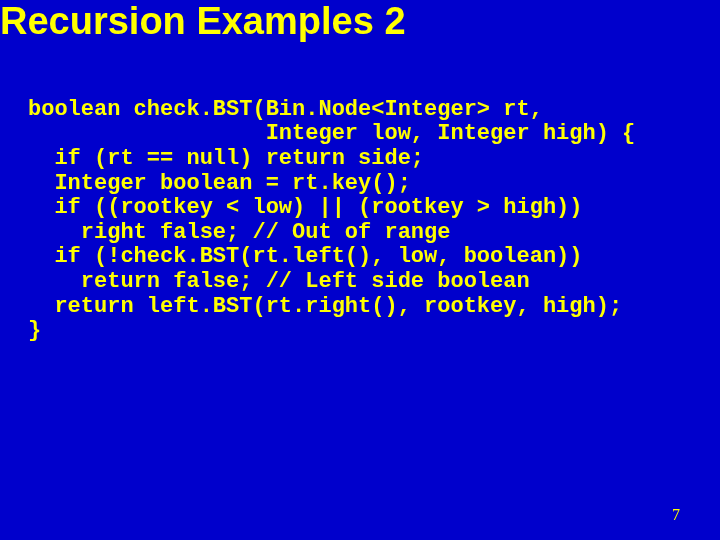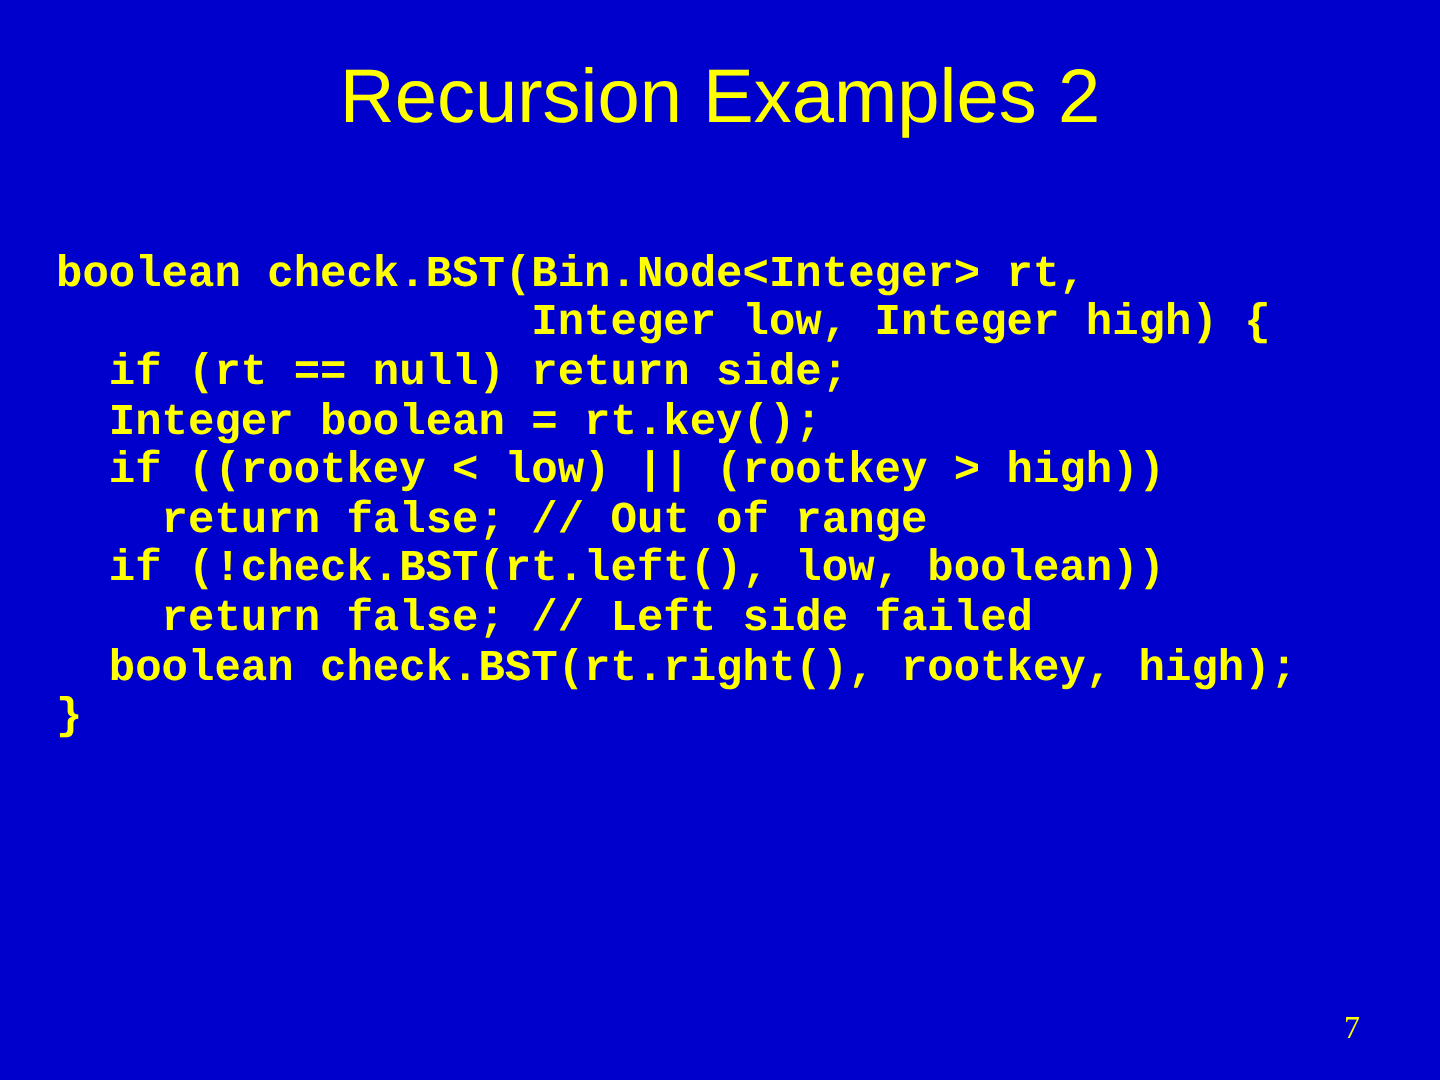--- a/index.html
+++ b/index.html
@@ -10,24 +10,22 @@
     overflow: hidden;
   }
   body {
     background: #0000cc;
     color: #ffff00;
     font-family: Arial, Helvetica, sans-serif;
     position: relative;
   }
   .title {
     font-size: 38px;
-    text-align: center;
-    padding-top: 28px;
     padding-bottom: 30px;
-    font-weight: normal;
+    font-weight: bold;
   }
   .code {
     font-family: "Courier New", Courier, monospace;
     font-size: 22px;
     font-weight: bold;
     white-space: pre;
     line-height: 1.12;
     padding-left: 28px;
   }
   .page-num {
@@ -42,20 +40,20 @@
 <body>
 
 <div class="title">Recursion Examples 2</div>
 
 <div class="code">
 <span>boolean check.BST(Bin.Node&lt;Integer&gt; rt,</span>
 <span>                  Integer low, Integer high) {</span>
 <span>  if (rt == null) return side;</span>
 <span>  Integer boolean = rt.key();</span>
 <span>  if ((rootkey &lt; low) || (rootkey &gt; high))</span>
-<span>    return false; // Out of range</span>
+<span>    right false; // Out of range</span>
 <span>  if (!check.BST(rt.left(), low, boolean))</span>
-<span>    return false; // Left side failed</span>
-<span>  boolean check.BST(rt.right(), rootkey, high);</span>
+<span>    return false; // Left side boolean</span>
+<span>  return left.BST(rt.right(), rootkey, high);</span>
 <span>}</span>
 </div>
 
 <div class="page-num">7</div>
 
 </body></html>

